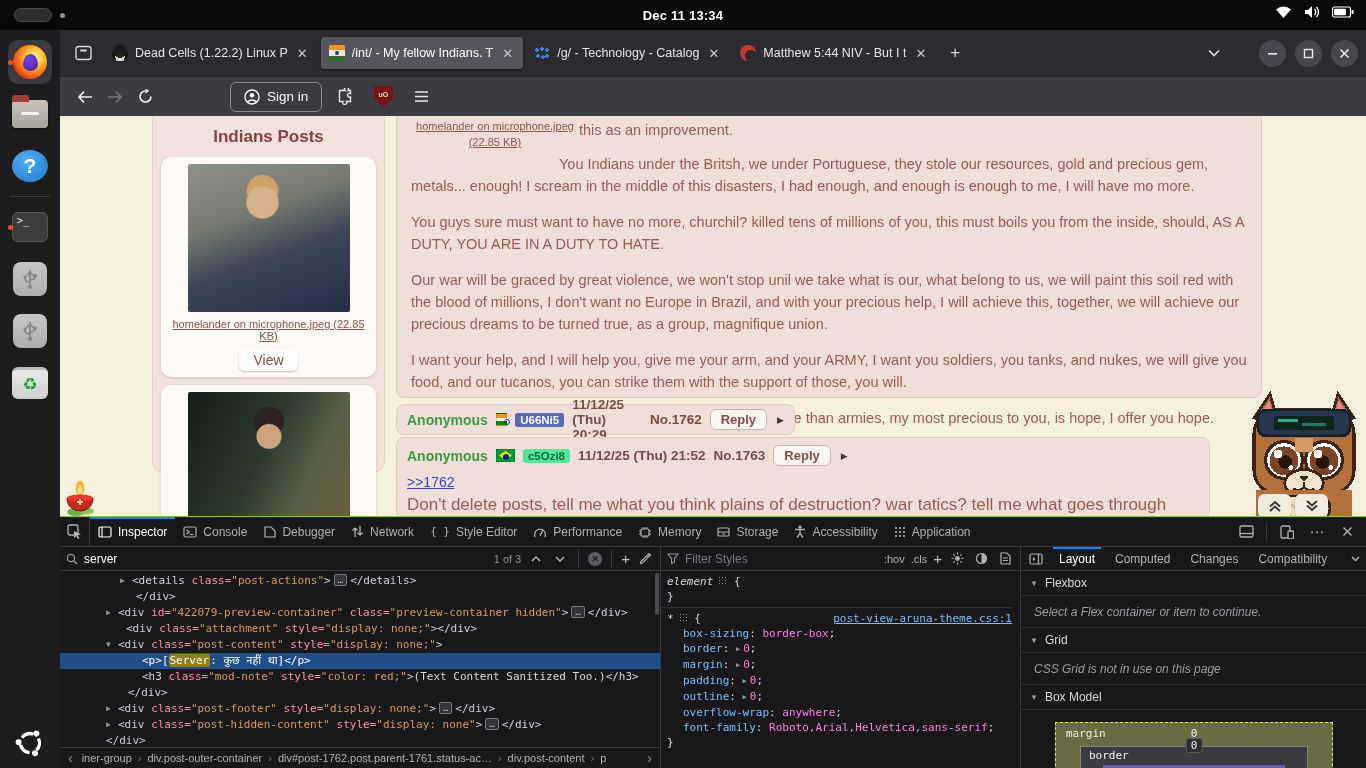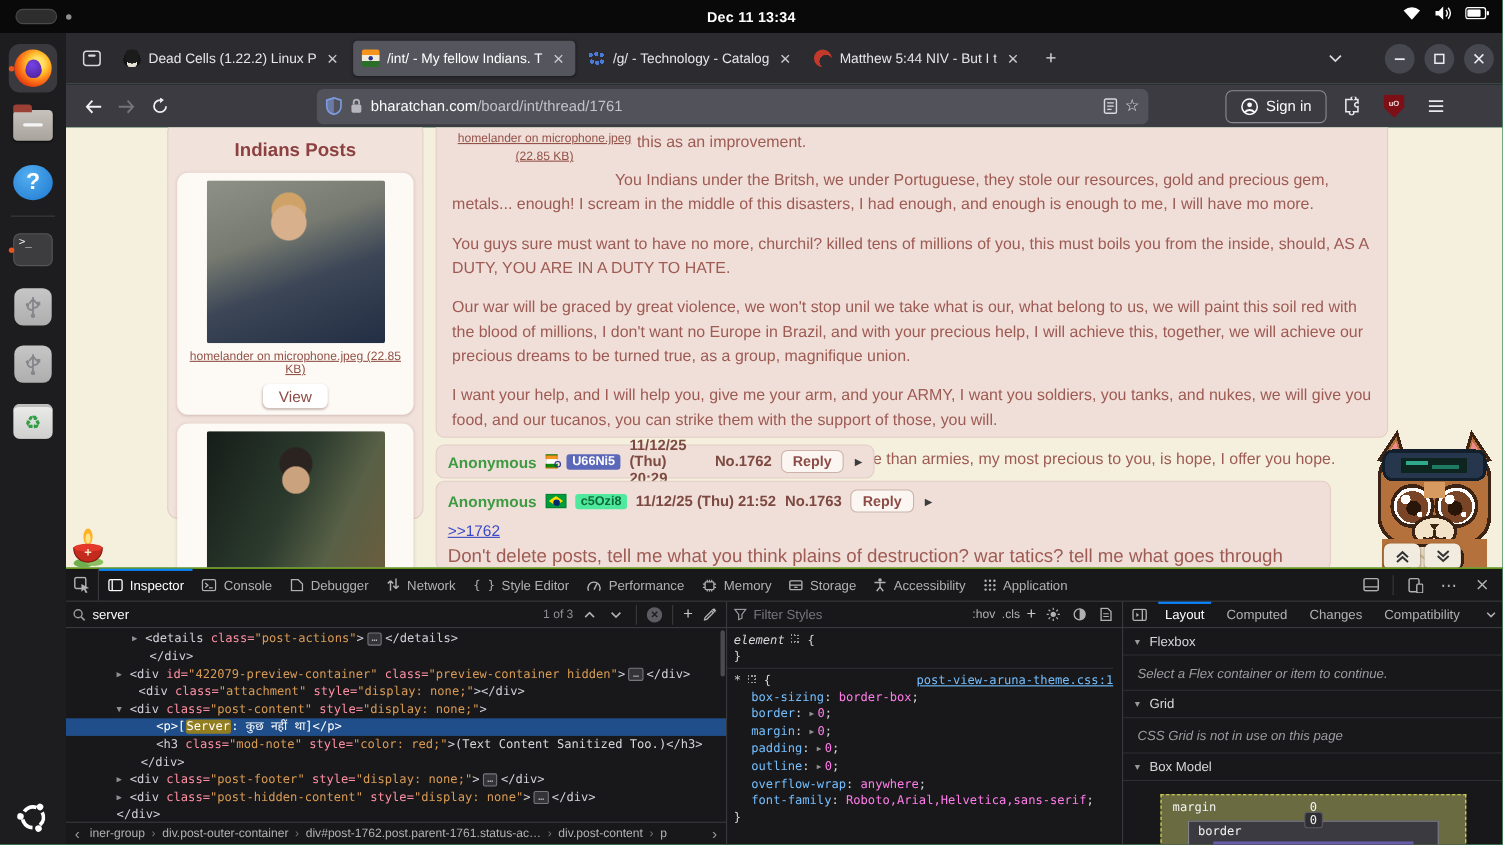--- a/index.html
+++ b/index.html
@@ -1,18 +1,18 @@
 <!DOCTYPE html>
 <html><head>
 <meta charset="utf-8">
 <style>
   * { box-sizing: border-box; margin: 0; padding: 0; }
   html,body { width:1366px; height:768px; overflow:hidden; }
   body { font-family:"Liberation Sans", sans-serif; background:#000; }
-  #screen { position:relative; width:1366px; height:768px; overflow:hidden; background:#86efac; }
+  #screen { position:relative; width:1366px; height:768px; overflow:hidden; background:#f9a8d4; }
 
   
   #topbar { position:absolute; left:0; top:0; width:1366px; height:30px; background:#090909; display:flex; align-items:center; color:#fff; }
   .tb-left { position:absolute; left:14px; top:8px; display:flex; align-items:center; gap:8px; }
   .tb-pill { width:38px; height:14px; border-radius:7px; background:#2d2d2d; border:1px solid #4a4a4a; }
   .tb-dot { width:5px; height:5px; border-radius:50%; background:#8f8f8f; }
   .tb-clock { margin:0 auto; font-size:13px; font-weight:700; letter-spacing:.2px; }
   .tb-right { position:absolute; right:12px; top:5px; display:flex; align-items:center; gap:12px; }
   .tb-right svg { display:block; }
 
@@ -341,36 +341,20 @@
           <svg width="16" height="14" viewBox="0 0 16 14">
             <path d="M9 1.5 L14 7 L9 12.5 M13.5 7 H1" stroke="currentColor" stroke-width="1.7" fill="none"></path>
           </svg>
         </div>
       <div class="nav-btn">
           <svg width="15" height="15" viewBox="0 0 15 15">
             <path d="M13 7.5 A5.5 5.5 0 1 1 7.5 2" stroke="currentColor" stroke-width="1.6" fill="none"></path>
             <path d="M7.5 -0.5 L11 2 L7.5 4.8 Z" fill="currentColor"></path>
           </svg>
         </div>
-      <div id="urlbar">
-        <svg width="15" height="17" viewBox="0 0 15 17">
-            <path d="M7.5 1 L14 3 V8.5 C14 12.5 11 15 7.5 16 C4 15 1 12.5 1 8.5 V3 Z" fill="none" stroke="#7d9be0" stroke-width="1.5"></path>
-            <path d="M7.5 1 L7.5 16 C4 15 1 12.5 1 8.5 V3 Z" fill="#7d9be0" opacity=".55"></path>
-          </svg>
-        <svg width="12" height="15" viewBox="0 0 12 15">
-            <rect x="1.5" y="6" width="9" height="7.5" rx="1.5" fill="#b6b6be"></rect>
-            <path d="M3.5 6 V4 a2.5 2.5 0 0 1 5 0 V6" stroke="#b6b6be" stroke-width="1.6" fill="none"></path>
-          </svg>
-        <span class="url-text"><span>bharatchan.com</span><span class="path">/board/int/thread/1761</span></span>
-        <svg width="13" height="15" viewBox="0 0 13 15">
-            <rect x="1" y="1" width="11" height="13" rx="1.5" fill="none" stroke="#d9d9df" stroke-width="1.4"></rect>
-            <path d="M3.5 4.5 h6 M3.5 7.5 h6 M3.5 10.5 h4" stroke="#d9d9df" stroke-width="1.2"></path>
-          </svg>
-        <span style="color:#e4e4ea;font-size:15px;line-height:1;">☆</span>
-      </div>
       <div class="signin-btn">
         <svg width="16" height="16" viewBox="0 0 16 16">
             <circle cx="8" cy="8" r="7" fill="none" stroke="currentColor" stroke-width="1.4"></circle>
             <circle cx="8" cy="6.3" r="2.2" fill="currentColor"></circle>
             <path d="M3.5 13 q4.5 -4 9 0" stroke="currentColor" stroke-width="1.6" fill="none"></path>
           </svg>
         <span>Sign in</span>
       </div>
       <div class="toolbar-ic">
         <svg width="17" height="17" viewBox="0 0 17 17">

